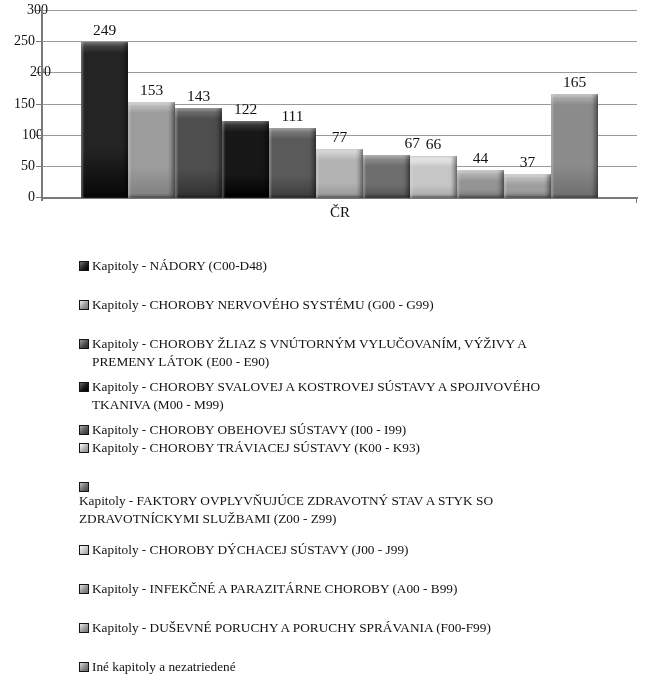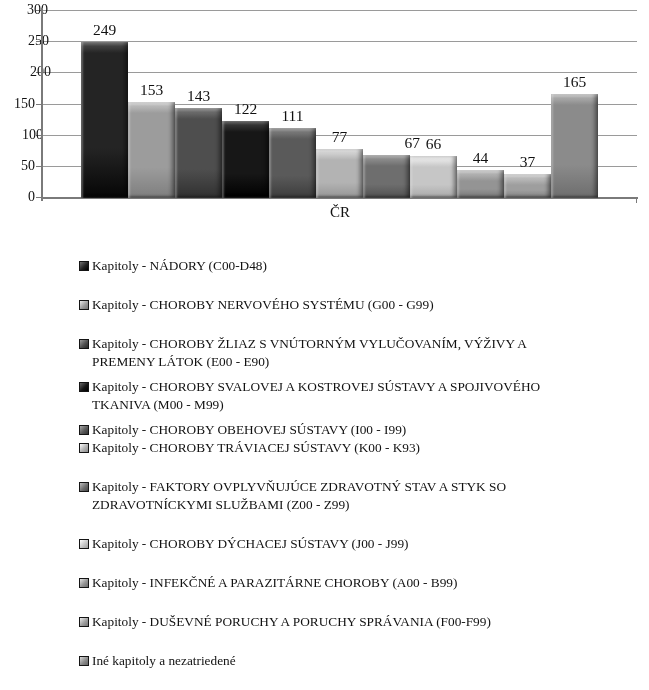--- a/index.html
+++ b/index.html
@@ -36,21 +36,21 @@
       <div class="ytick" style="left: 36px; top: 134.667px;"></div>
       <div class="ylab" style="left: 8px; top: 126.667px;">100</div>
       <div class="gridline" style="left: 43px; top: 103.5px; width: 594px;"></div>
       <div class="ytick" style="left: 36px; top: 103.5px;"></div>
       <div class="ylab" style="left: 0px; top: 95.5px;">150</div>
       <div class="gridline" style="left: 43px; top: 72.3333px; width: 594px;"></div>
       <div class="ytick" style="left: 36px; top: 72.3333px;"></div>
       <div class="ylab" style="left: 16px; top: 64.3333px;">200</div>
       <div class="gridline" style="left: 43px; top: 41.1667px; width: 594px;"></div>
       <div class="ytick" style="left: 36px; top: 41.1667px;"></div>
-      <div class="ylab" style="left: 0px; top: 33.1667px; margin-left: 14px;">250</div>
+      <div class="ylab" style="left: 0px; top: 33.1667px;">250</div>
       <div class="gridline" style="left: 43px; top: 10px; width: 594px;"></div>
       <div class="ytick" style="left: 36px; top: 10px;"></div>
       <div class="ylab" style="left: 13px; top: 2px;">300</div>
       <div class="axis" style="left: 41px; top: 8px; width: 2px; height: 193px;"></div>
       <div class="axis" style="left: 41px; top: 197px; width: 597px; height: 2px;"></div>
       <div class="xtick" style="left: 636px; top: 199px;"></div>
       <div class="bar" style="left: 81px; top: 41.79px; width: 47px; height: 156.21px; background: linear-gradient(rgb(136, 136, 136) 0px, rgb(66, 66, 66) 4px, rgb(36, 36, 36) 11px, rgb(36, 36, 36) 68%, rgb(6, 6, 6) 100%); box-shadow: rgba(255, 255, 255, 0.3) 2px 0px 2px inset, rgba(0, 0, 0, 0.45) -3px 0px 4px inset, rgba(0, 0, 0, 0.3) 0px -2px 2px inset;"></div>
       <div class="vlab" style="left: 71px; top: 20.79px; width: 67px;">249</div>
       <div class="bar" style="left: 128px; top: 101.63px; width: 47px; height: 96.37px; background: linear-gradient(rgb(255, 255, 255) 0px, rgb(186, 186, 186) 4px, rgb(156, 156, 156) 11px, rgb(156, 156, 156) 68%, rgb(126, 126, 126) 100%); box-shadow: rgba(255, 255, 255, 0.3) 2px 0px 2px inset, rgba(0, 0, 0, 0.45) -3px 0px 4px inset, rgba(0, 0, 0, 0.3) 0px -2px 2px inset;"></div>
       <div class="vlab" style="left: 118px; top: 80.63px; width: 67px;">153</div>
@@ -94,21 +94,21 @@
 TKANIVA (M00 - M99)</div>
       </div>
       <div class="legend-item" style="">
         <span class="lmark" style="background: linear-gradient(135deg, rgb(170, 170, 170) 0%, rgb(90, 90, 90) 55%, rgb(50, 50, 50) 100%);"></span>
         <div class="ltext">Kapitoly - CHOROBY OBEHOVEJ SÚSTAVY (I00 - I99)</div>
       </div>
       <div class="legend-item" style="margin-bottom: 21px;">
         <span class="lmark" style="background: linear-gradient(135deg, rgb(255, 255, 255) 0%, rgb(179, 179, 179) 55%, rgb(139, 139, 139) 100%);"></span>
         <div class="ltext">Kapitoly - CHOROBY TRÁVIACEJ SÚSTAVY (K00 - K93)</div>
       </div>
-      <div class="legend-item" style="margin-bottom: 21px;">
+      <div class="legend-item" style="margin-bottom: 13px; flex-direction: column;">
         <span class="lmark" style="background: linear-gradient(135deg, rgb(190, 190, 190) 0%, rgb(110, 110, 110) 55%, rgb(70, 70, 70) 100%);"></span>
         <div class="ltext">Kapitoly - FAKTORY OVPLYVŇUJÚCE ZDRAVOTNÝ STAV A STYK SO
 ZDRAVOTNÍCKYMI SLUŽBAMI (Z00 - Z99)</div>
       </div>
       <div class="legend-item" style="margin-bottom: 21px;">
         <span class="lmark" style="background: linear-gradient(135deg, rgb(255, 255, 255) 0%, rgb(198, 198, 198) 55%, rgb(158, 158, 158) 100%);"></span>
         <div class="ltext">Kapitoly - CHOROBY DÝCHACEJ SÚSTAVY (J00 - J99)</div>
       </div>
       <div class="legend-item" style="margin-bottom: 21px;">
         <span class="lmark" style="background: linear-gradient(135deg, rgb(228, 228, 228) 0%, rgb(148, 148, 148) 55%, rgb(108, 108, 108) 100%);"></span>

